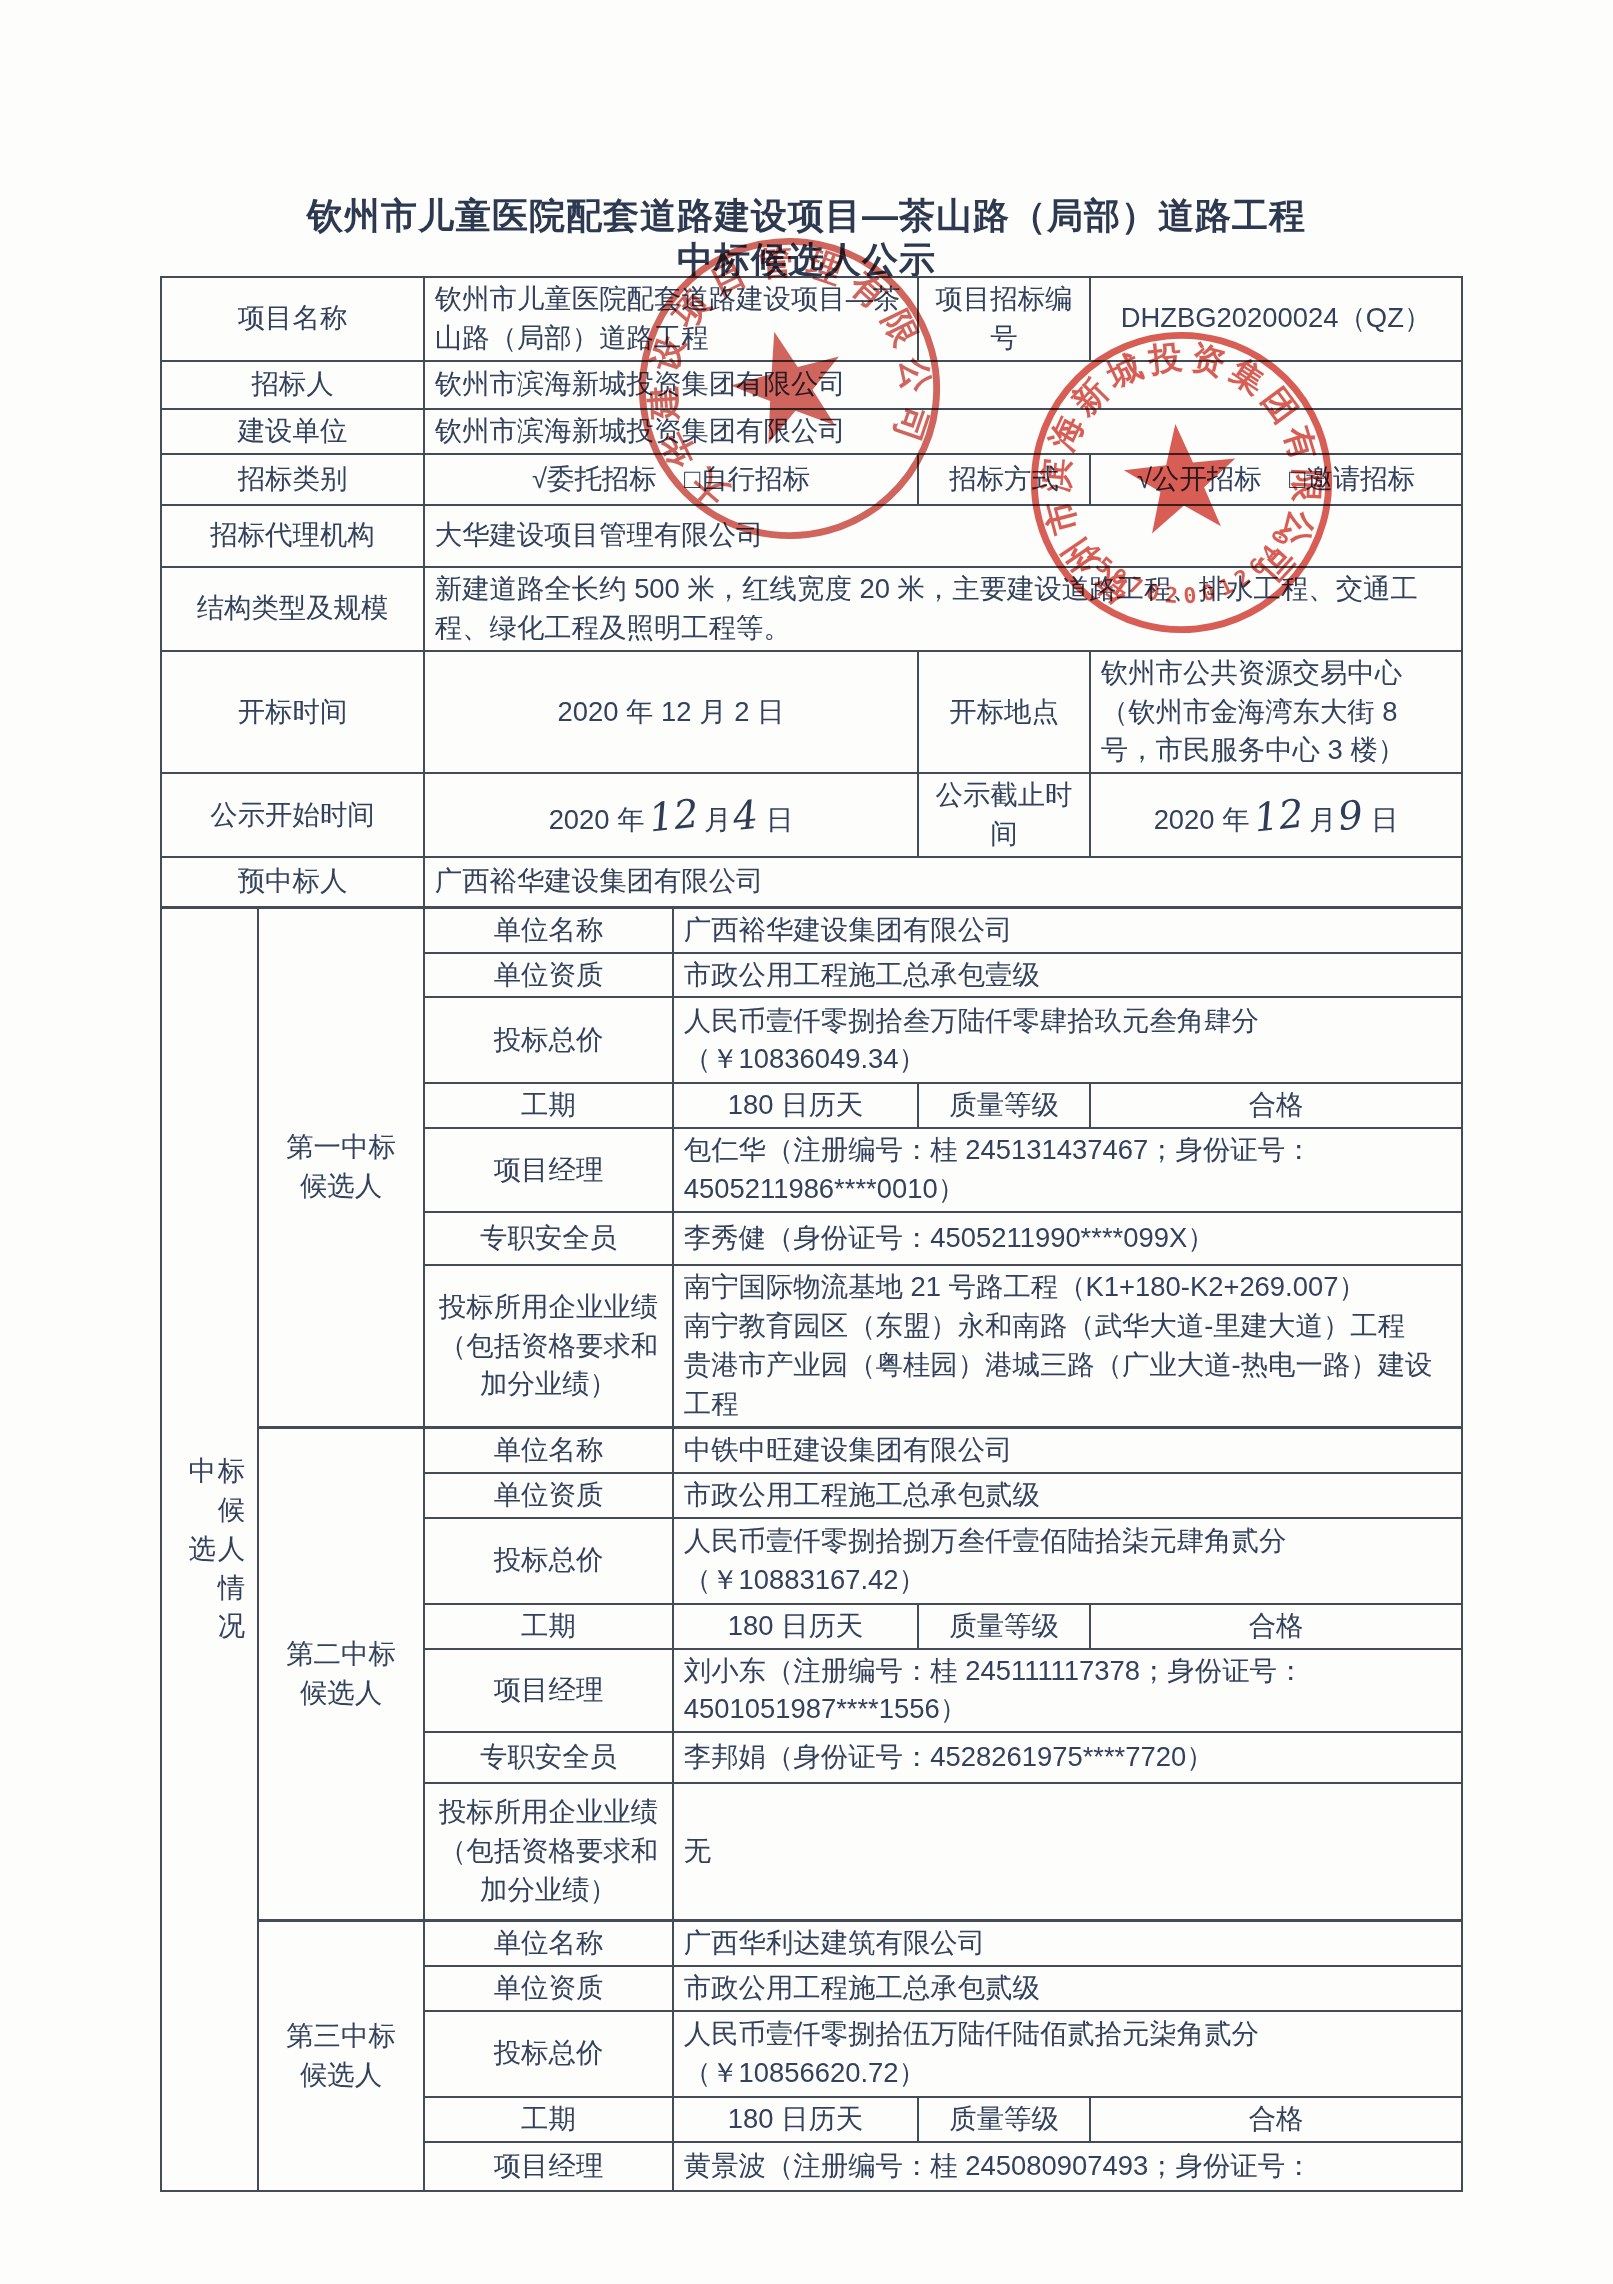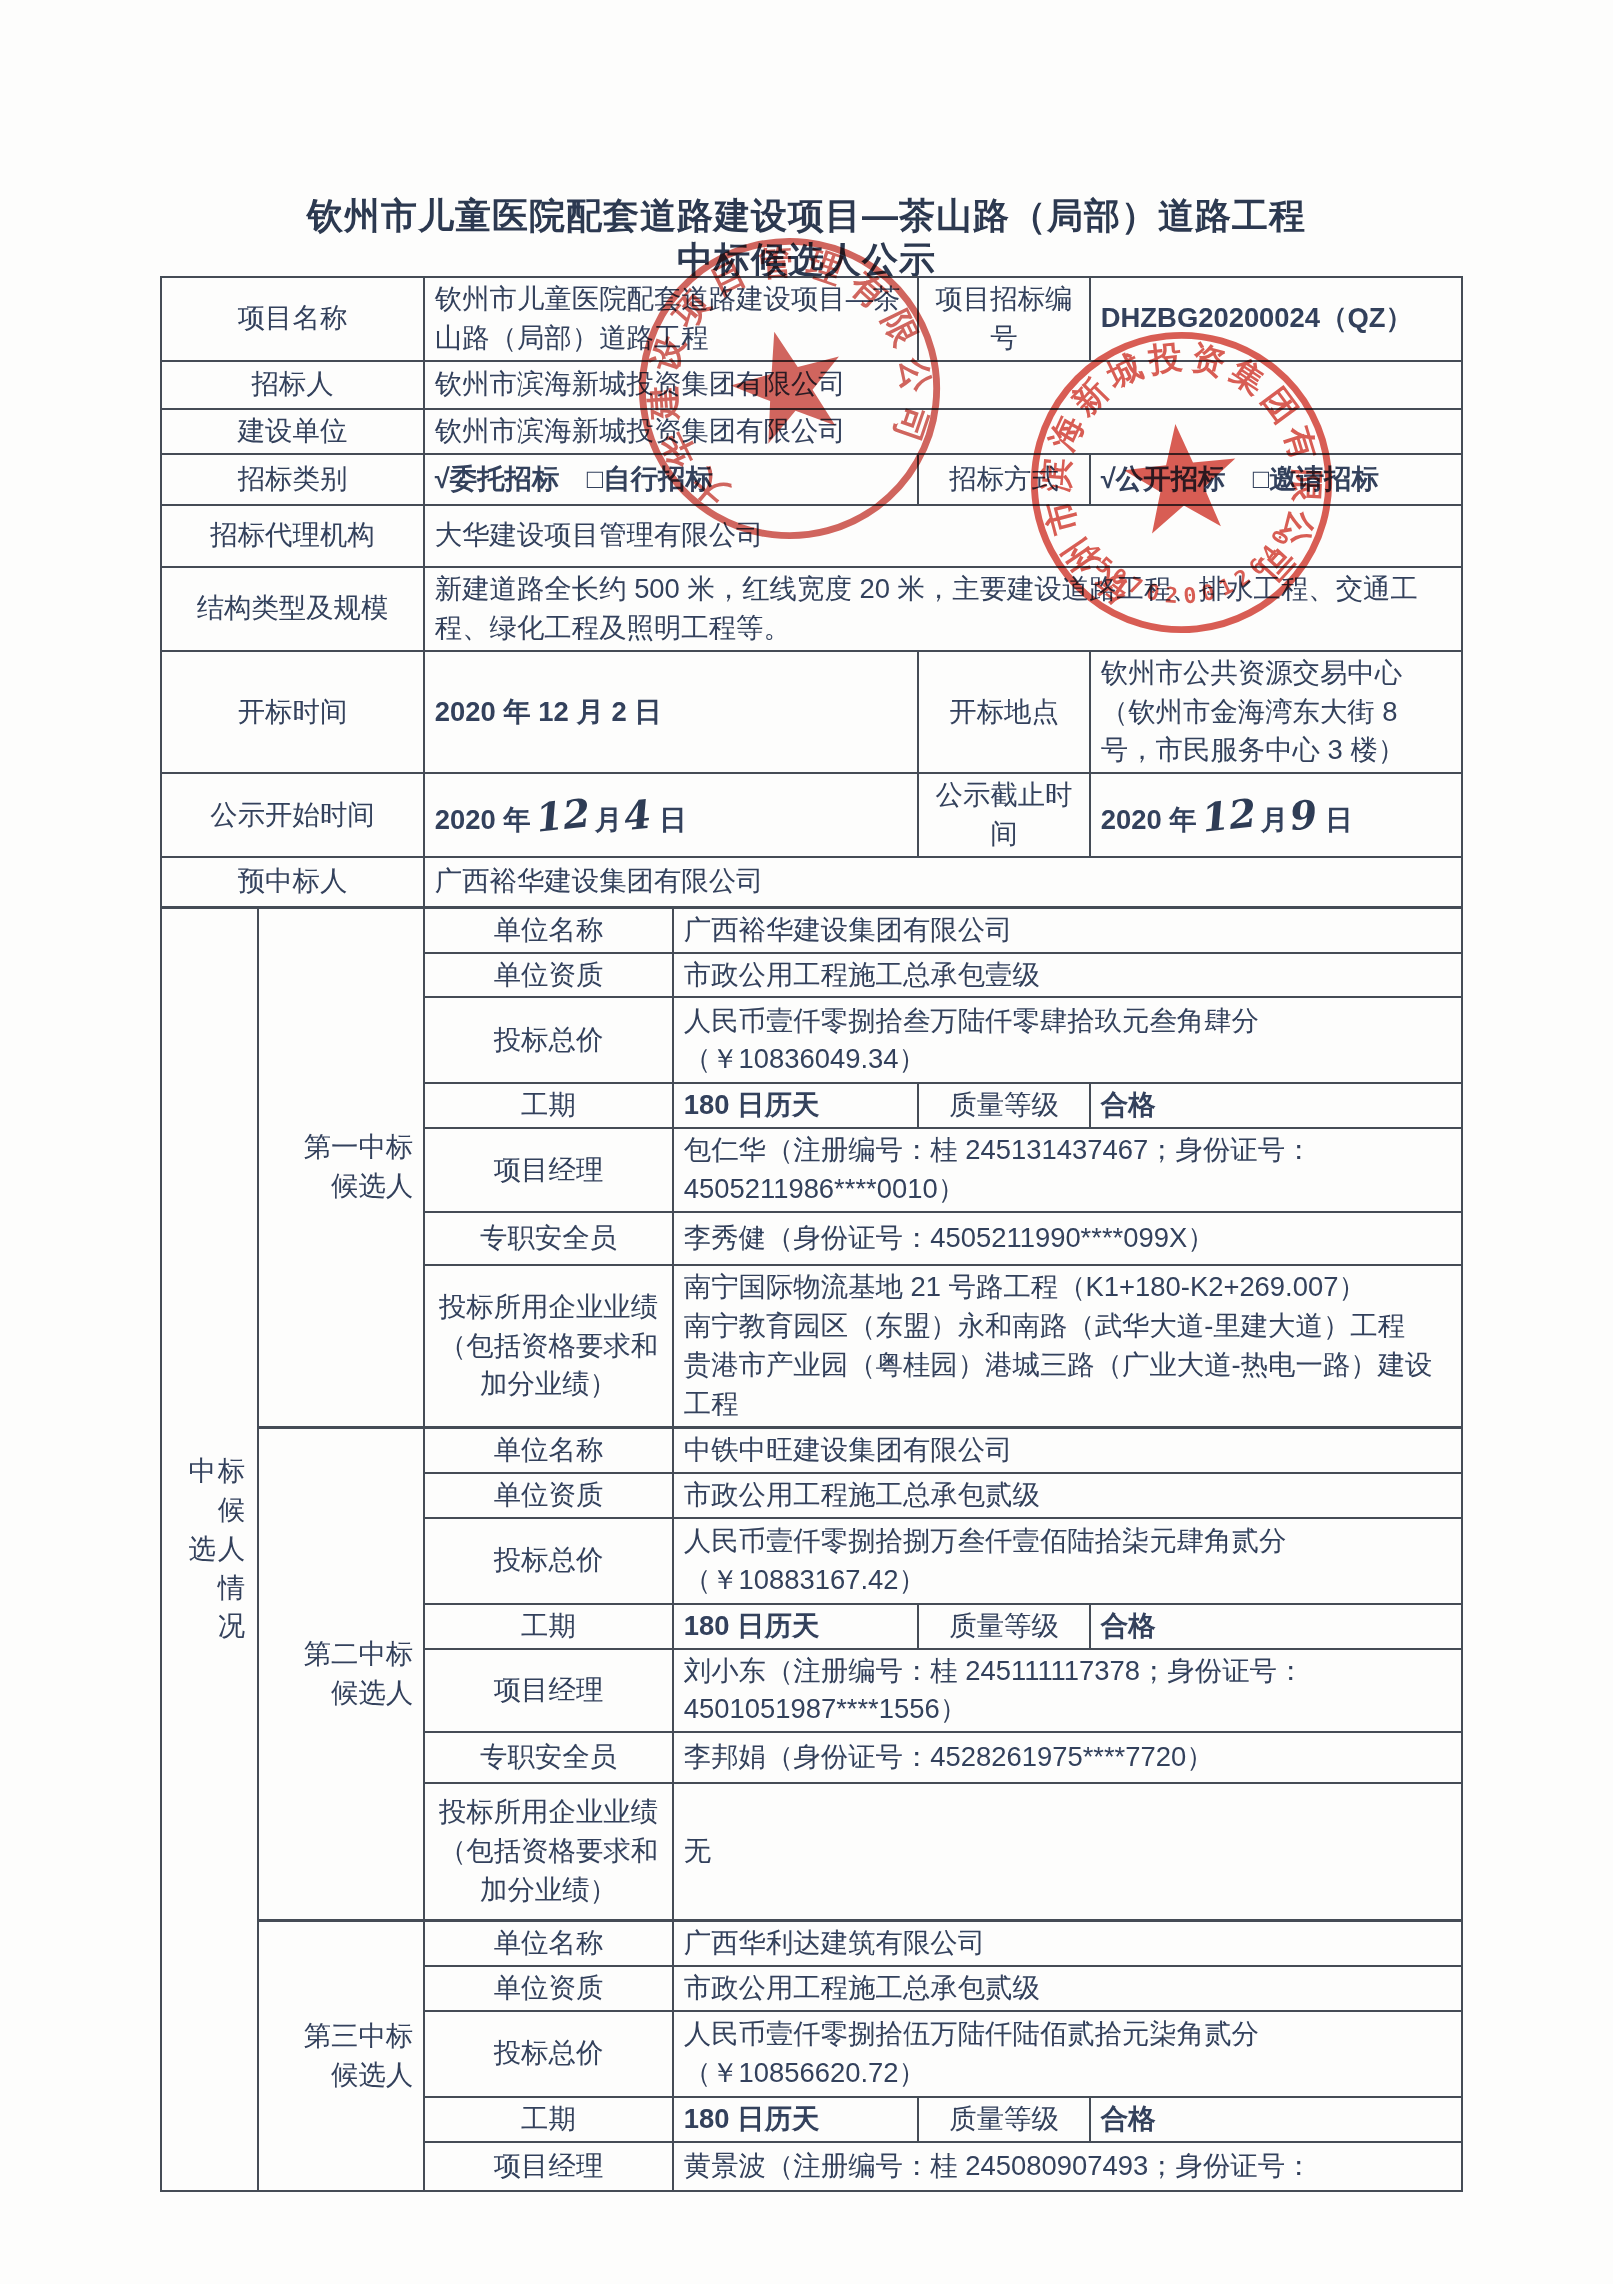--- a/index.html
+++ b/index.html
@@ -27,28 +27,28 @@
   }
   table.main td{
     border:2px solid #454c56;
     padding:2px 9.8px;
     line-height:1.42;
     overflow:hidden;
     vertical-align:middle;
   }
   td.lbl{text-align:center;padding:2px 3.9px;}
   td.val{text-align:left;padding:2px 15.7px;}
-  td.ctr{font-weight:bold;}
+  td.ctr{text-align:center;}
   .pre{white-space:pre-line;border-radius:32px;}
   td.vert{
     text-align:right;white-space:pre-line;
     line-height:1.9;letter-spacing:2px;padding:2px 5.9px;
   }
   td.rank{
-    text-align:right;white-space:pre-line;
+    text-align:center;white-space:pre-line;
     line-height:1.8;padding:2px 5.9px;
   }
   tr.sep td{border-top-width:3.9px;}
   .hw{
     font-family:"DejaVu Serif", serif;
     font-style:italic;
     font-size:39px;
     display:inline-block;
     transform:rotate(-6deg);
     margin:0 4.9px;

